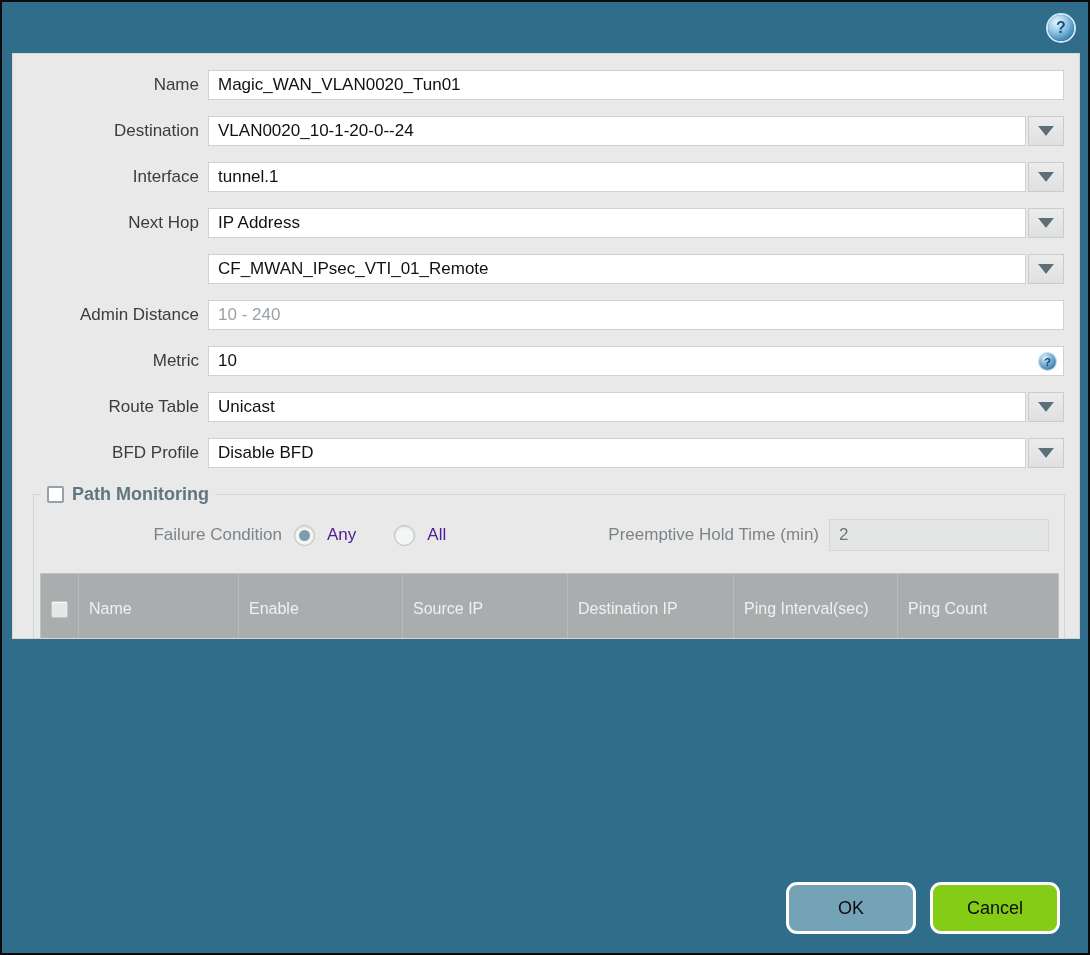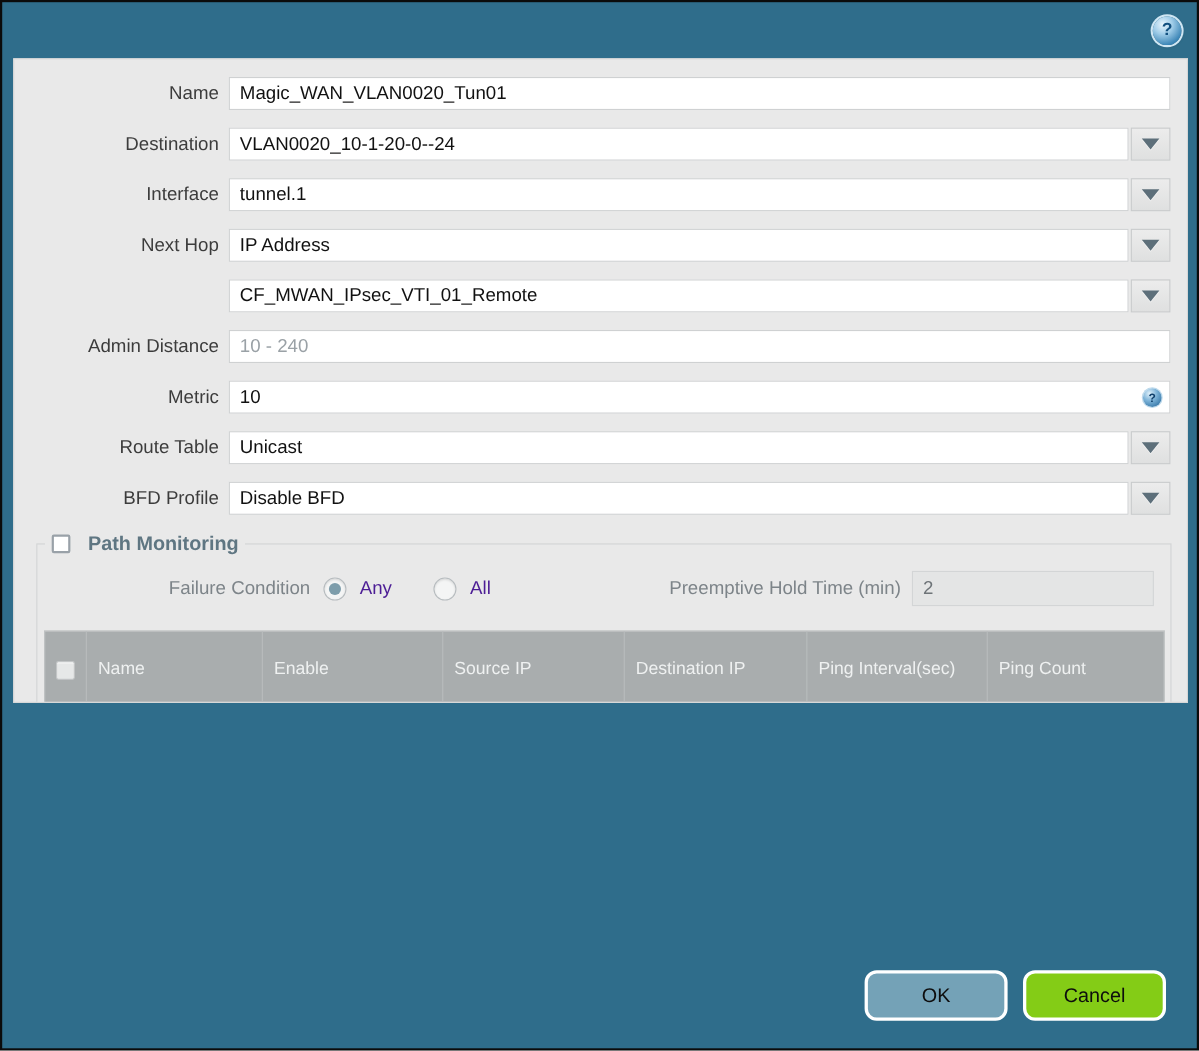--- a/index.html
+++ b/index.html
@@ -67,21 +67,21 @@
     box-shadow:0 0 0 1px #bcd9ec;
     color:#0f3f6b; font-size:11px; font-weight:bold;
     display:flex; align-items:center; justify-content:center; cursor:pointer;
   }
   
   .pm-fieldset {
     margin:0 18px 0 20px; border:1px solid #d2d4d5; height:370px;
     padding:0 5px; position:relative; background:#e9e9e9;
   }
   .pm-legend {
-    display:flex; align-items:center; gap:16px;
+    display:flex; align-items:center; gap:8px;
     padding:0 6px; margin-left:2px; font-size:18px; font-weight:bold;
     color:#5f7682;
   }
   .pm-checkbox {
     width:17px; height:17px; background:#fff; border:2px solid #99a1a8;
     border-radius:2px; cursor:pointer;
   }
   .pm-row1 {
     display:flex; align-items:center; height:32px; margin:14px 10px 0 10px;justify-content:center;
   }
@@ -133,21 +133,21 @@
   .minus-glyph { color:#a84f57; margin-top:-3px; }
   .foot-label { color:#f2f4f4; font-size:17px;text-decoration:underline; }
   .foot-btn.disabled { cursor:default; }
   .foot-btn.disabled .foot-icon { opacity:.55; }
   .foot-btn.disabled .foot-label { color:#c2c6c7; }
   
   .dialog-footer {
     position:absolute; left:0; bottom:0; width:100%; height:83px;
   }
   .btn {
-    position:absolute; top:12px; width:130px; height:46px;
+    position:absolute; top:12px; width:130px; height:52px;
     border:3px solid #ffffff; border-radius:11px;
     font-family:"Liberation Sans", sans-serif; font-size:18px; color:#0d0d0d;
     cursor:pointer;
   }
   .btn-ok { right:172px; background:#74a2b7; }
   .btn-cancel { right:28px; background:#84cc16; }
 </style>
 </head>
 <body>
 

